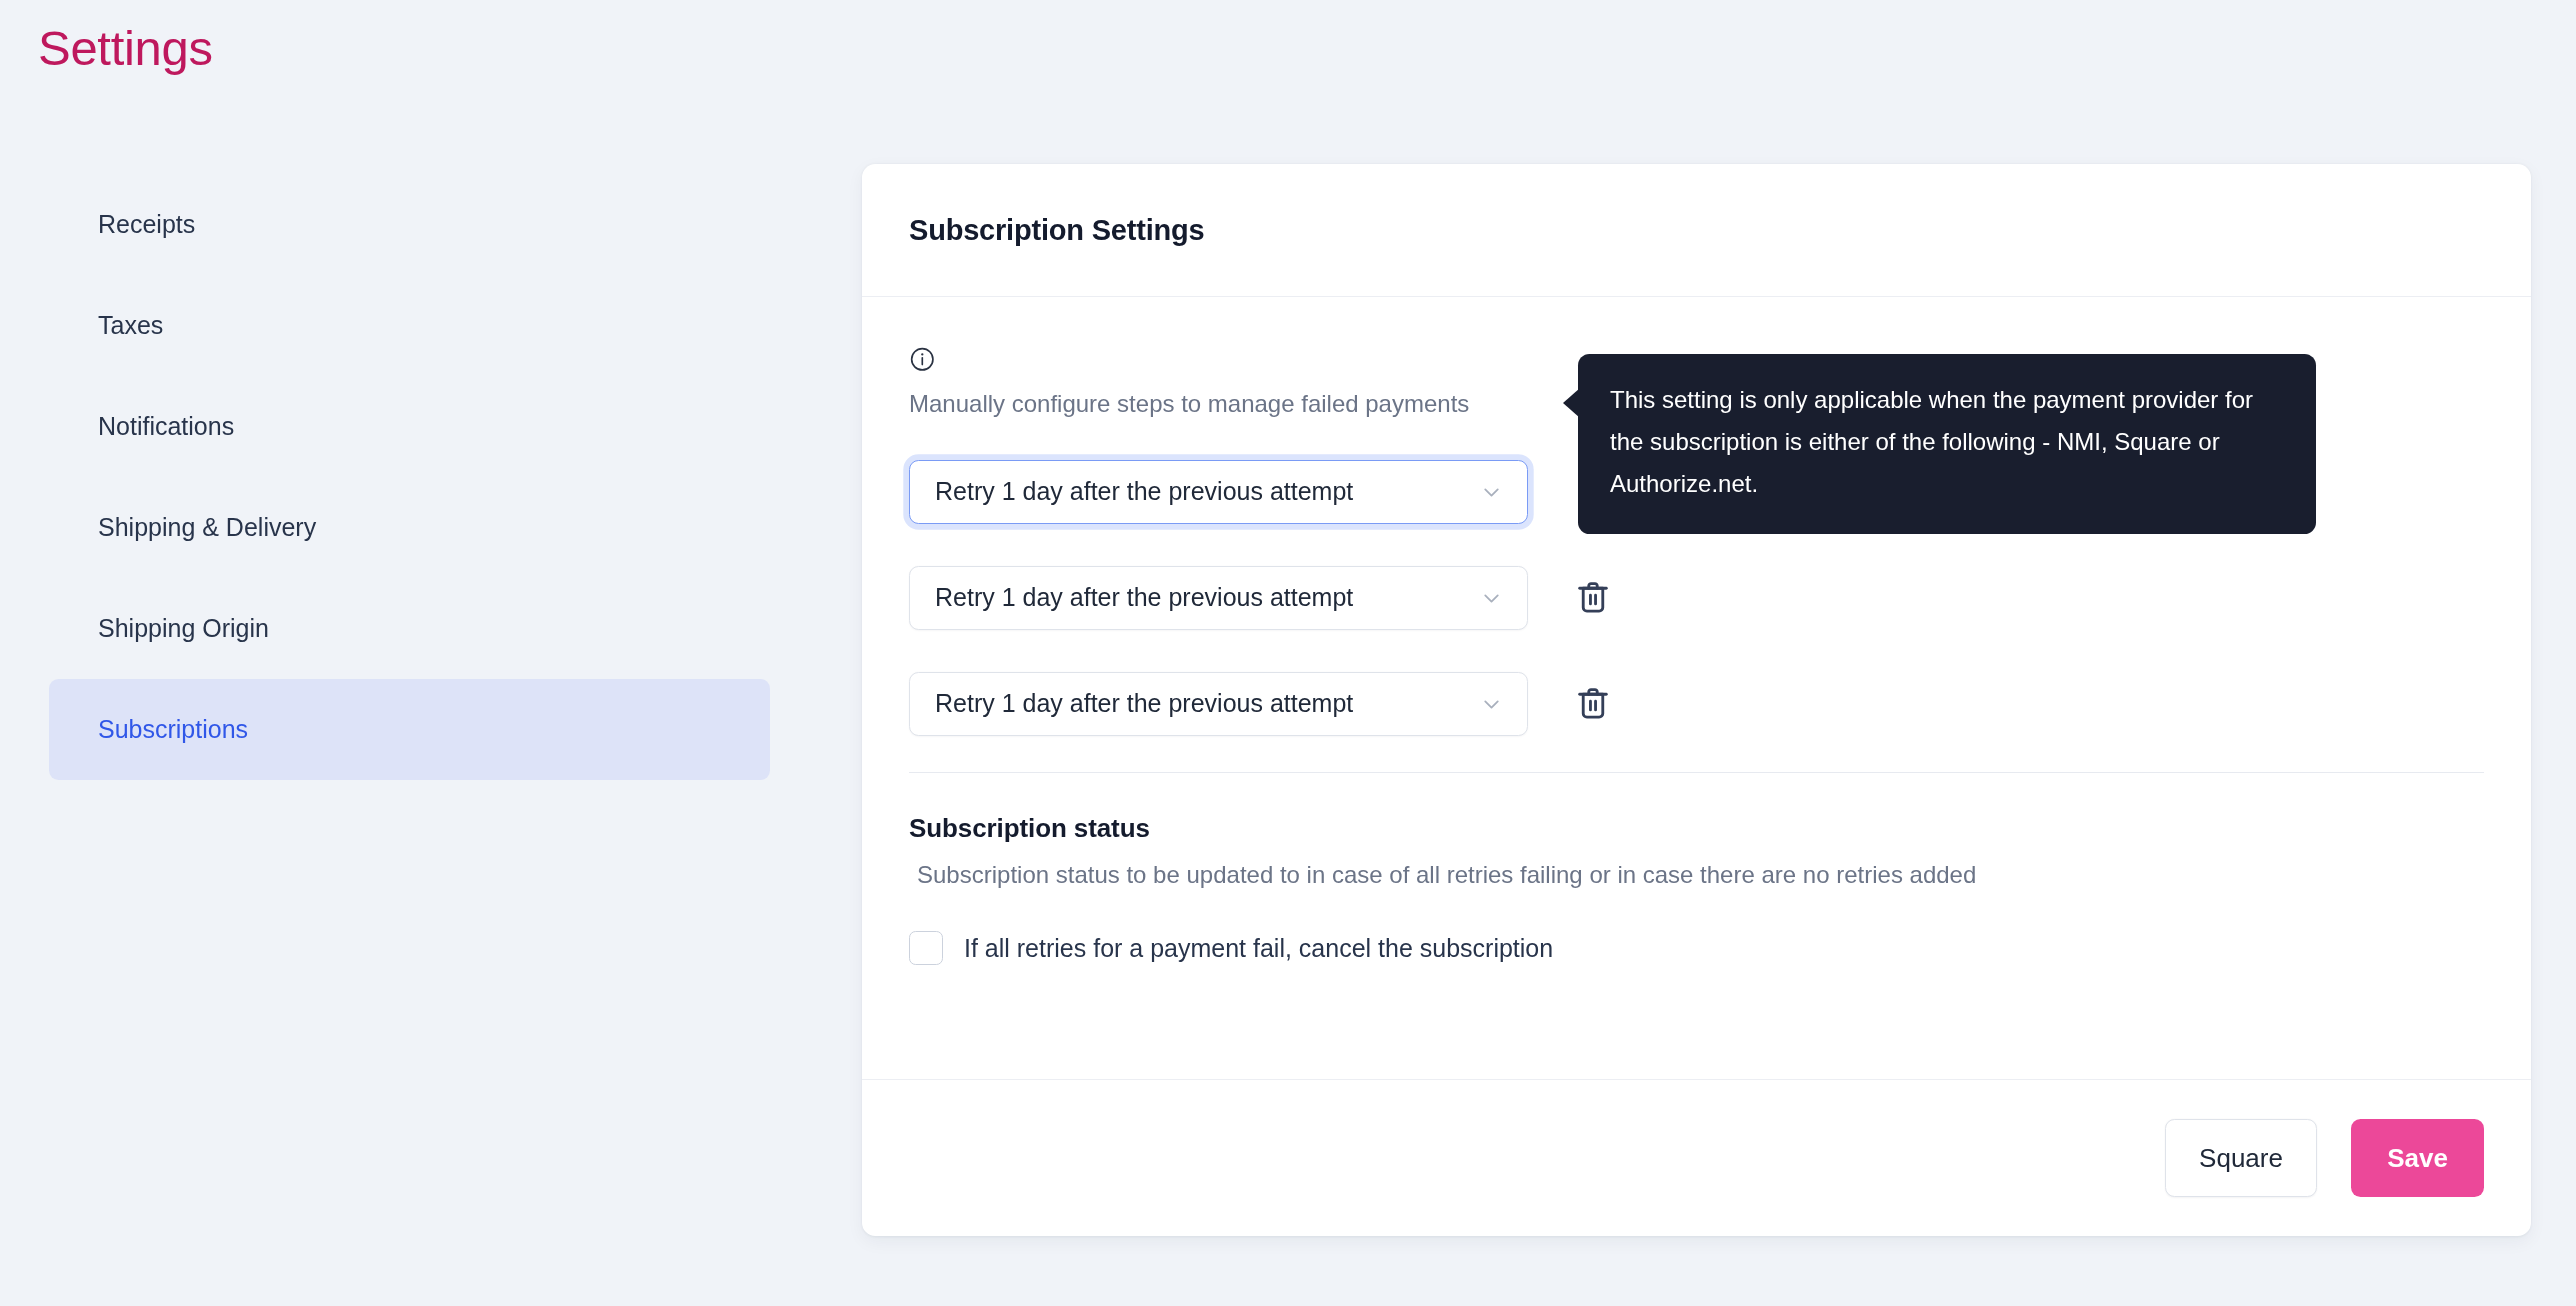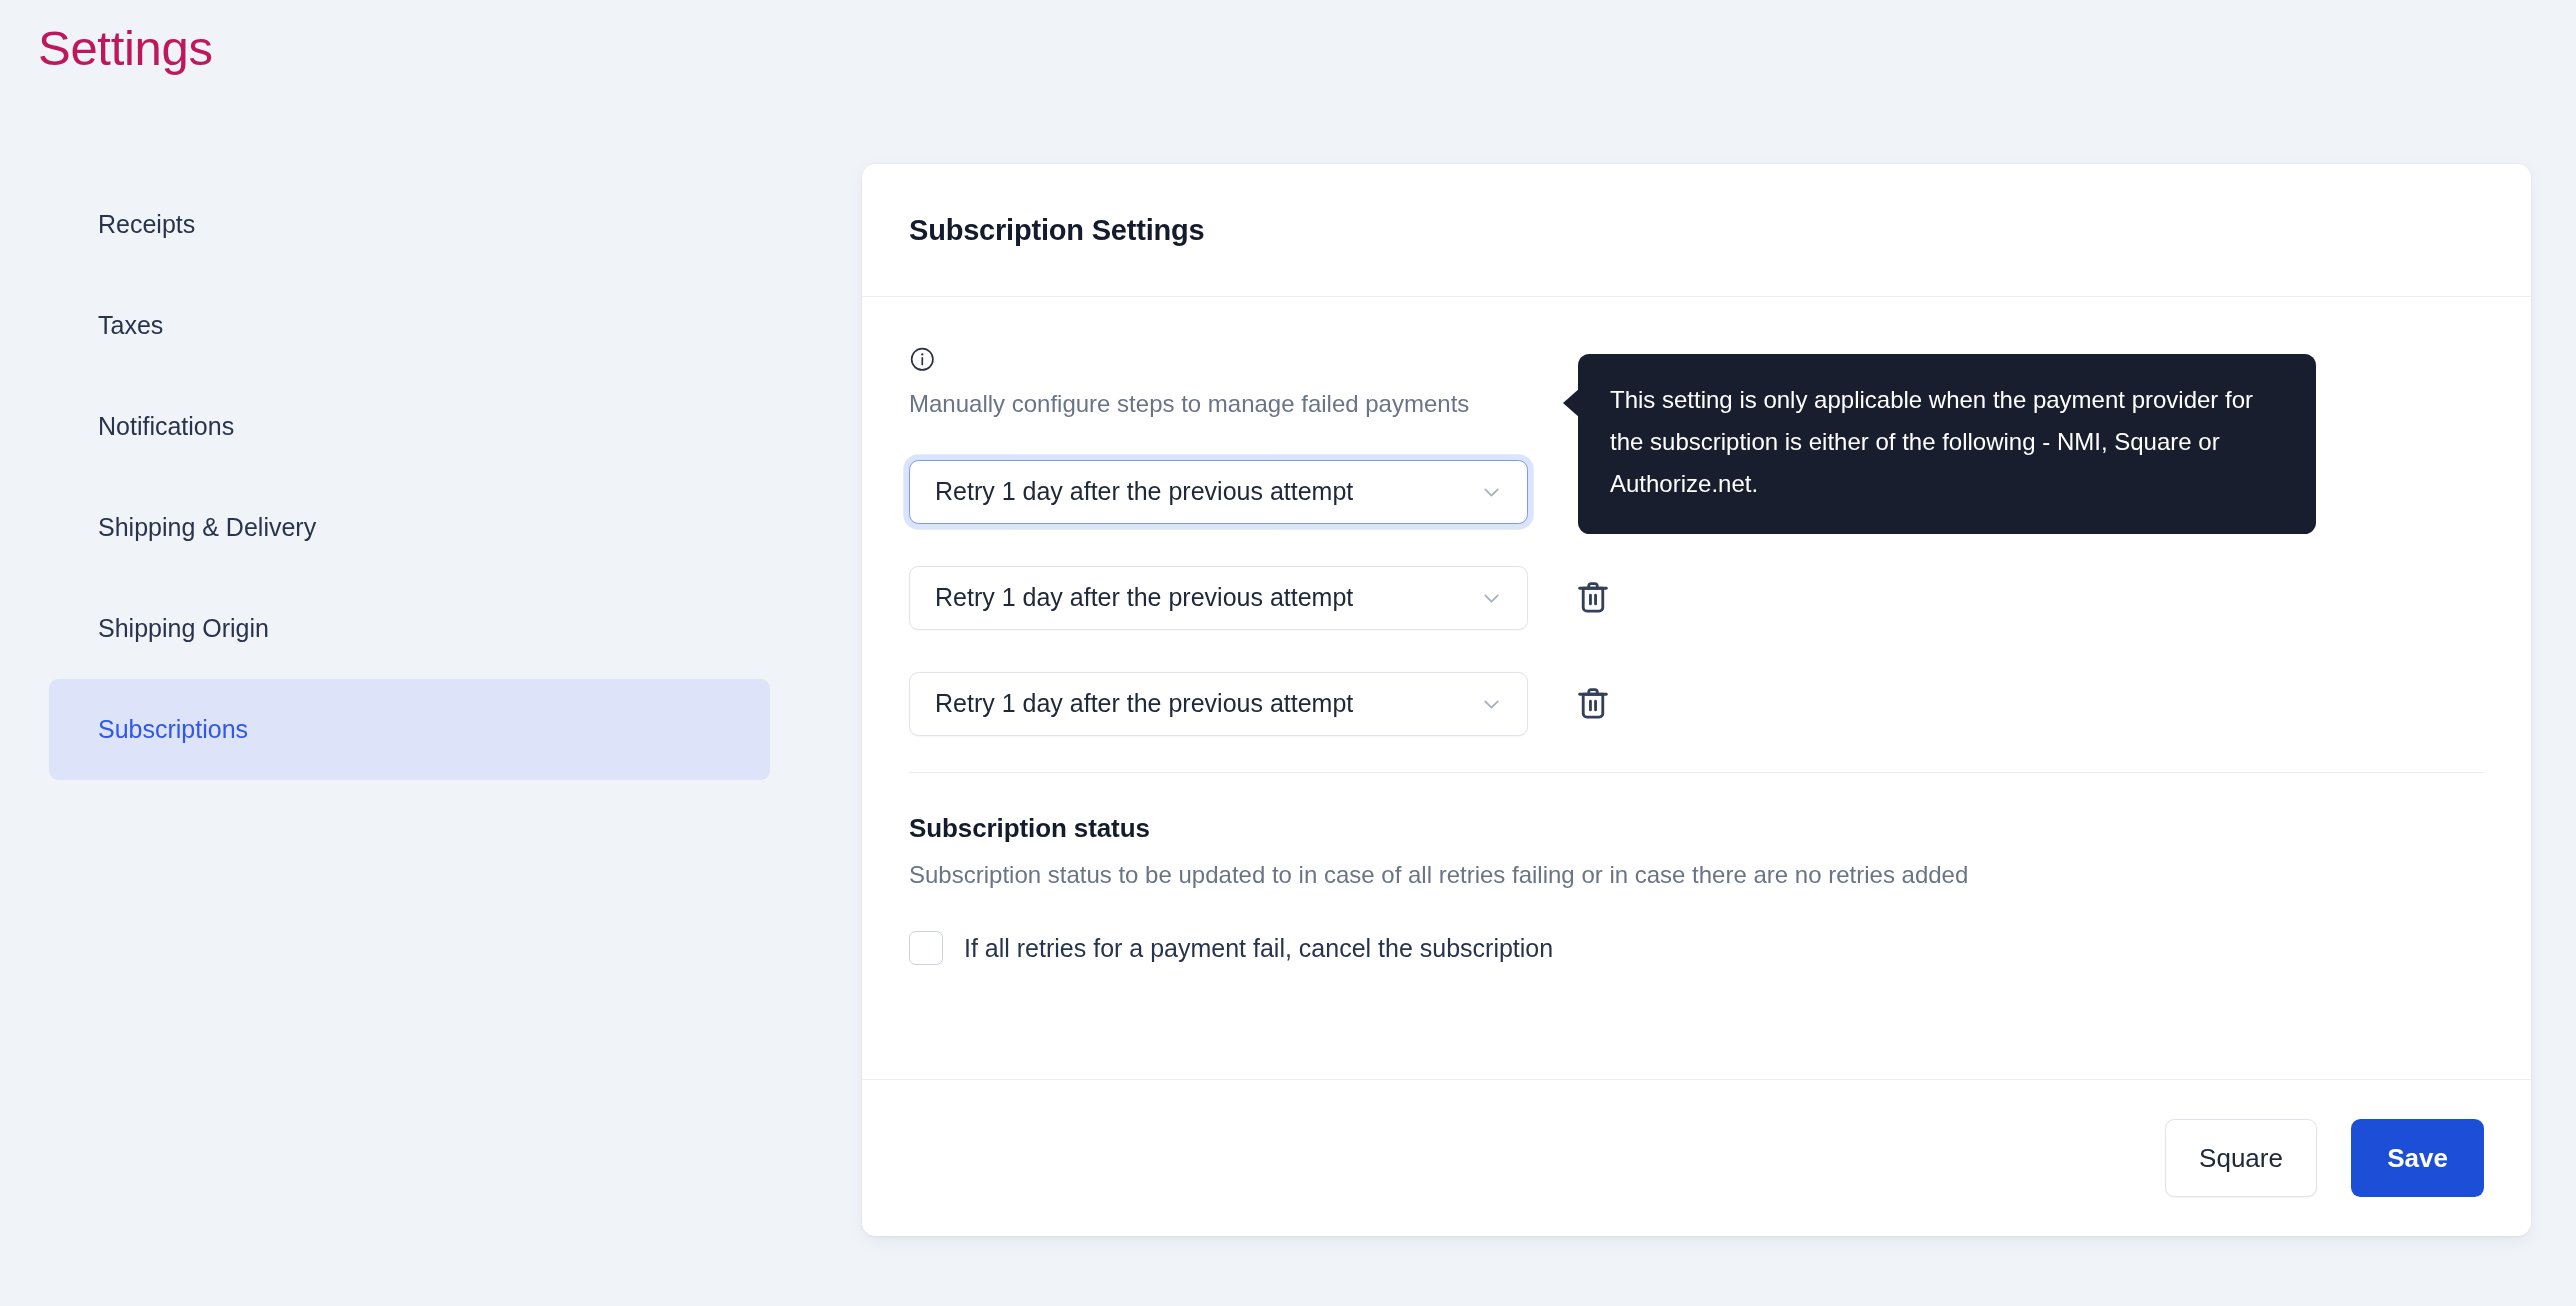--- a/index.html
+++ b/index.html
@@ -183,20 +183,21 @@
     font-size: 26px;
     font-weight: 700;
     color: #141b2d;
     letter-spacing: -0.1px;
   }
   .status-sub {
     margin-top: 15px;
     font-size: 24px;
     color: #6b7487;
     line-height: 32px;
+    margin-left: 8px;
   }
   .checkbox-row {
     display: flex;
     align-items: center;
     margin-top: 40px;
     cursor: pointer;
   }
   .checkbox {
     width: 34px;
     height: 34px;
@@ -238,21 +239,21 @@
   }
   .btn-cancel {
     width: 152px;
     background: #ffffff;
     border-color: #dfe3ea;
     color: #202939;
     box-shadow: 0 0.9px 1.9px rgba(20, 27, 45, 0.05);
   }
   .btn-save {
     width: 133px;
-    background: #1d4ed8;
+    background: #ec4899;
     color: #ffffff;
     font-weight: 700;
   }
 
   
   .tooltip {
     position: absolute;
     left: 1578px;
     top: 354px;
     width: 738px;

